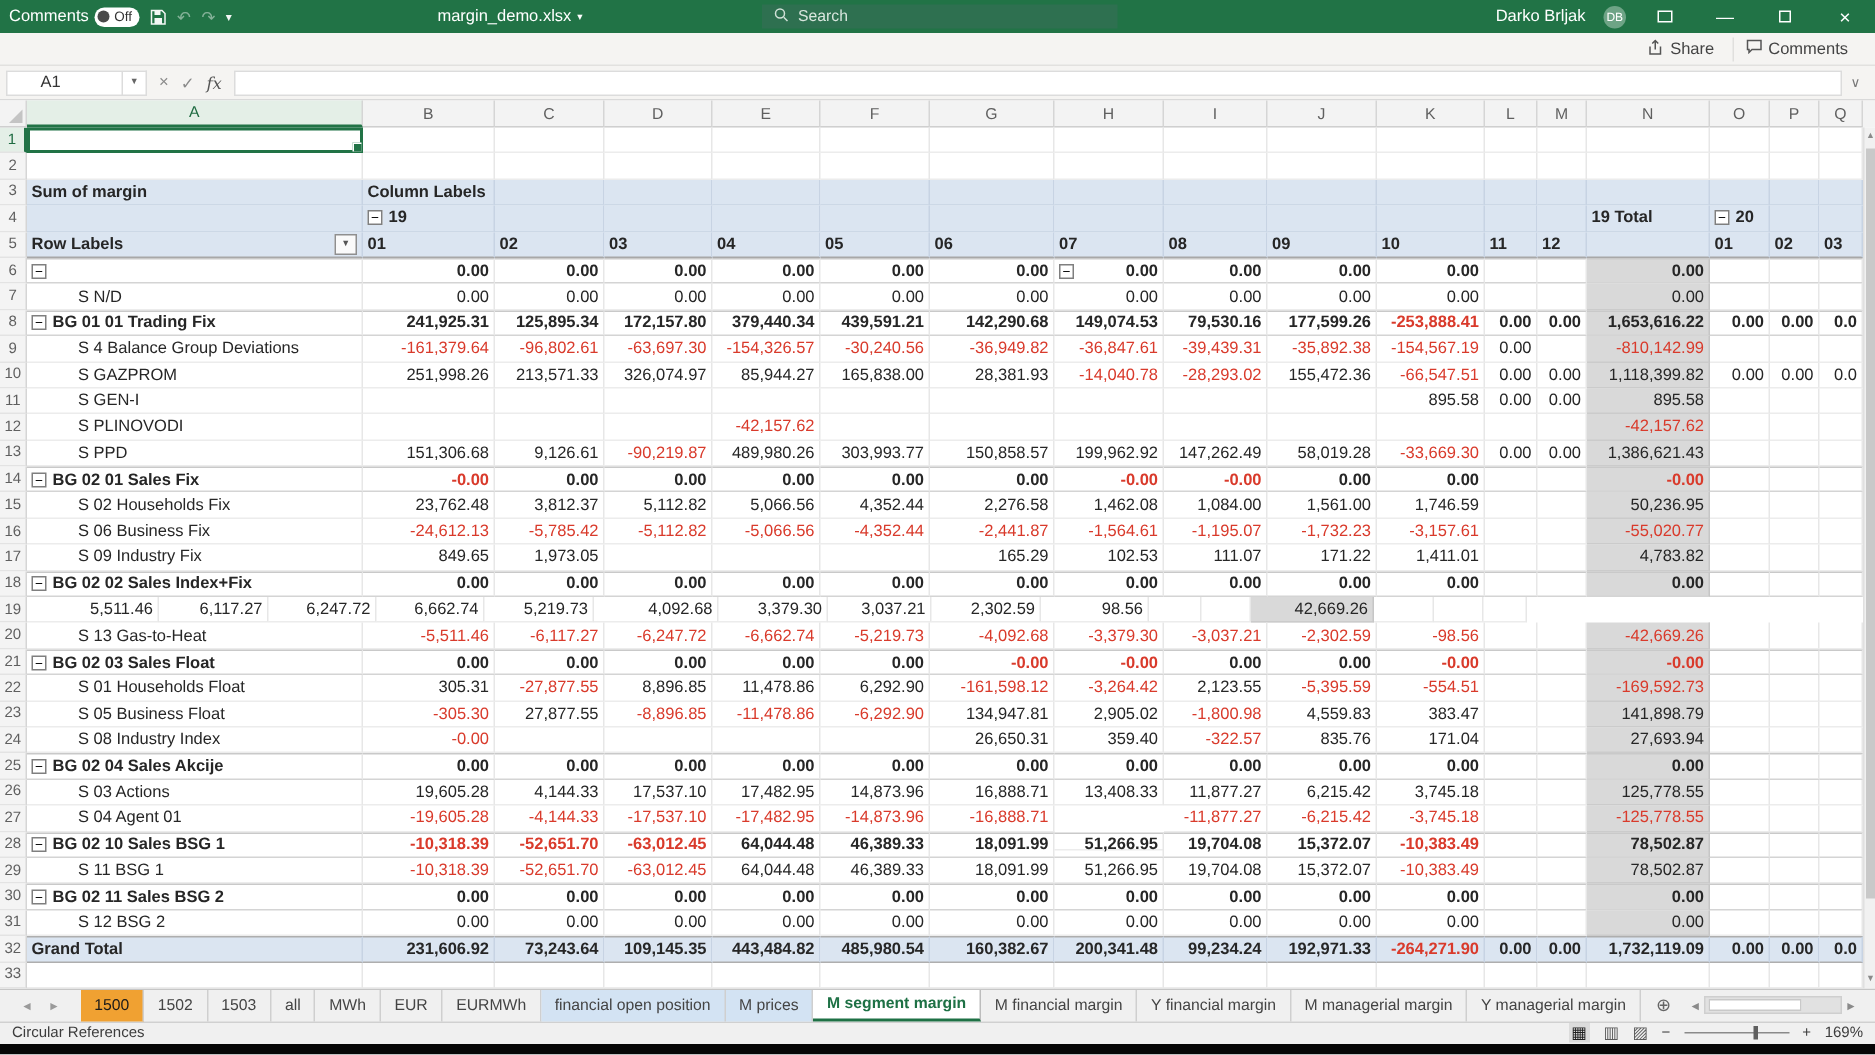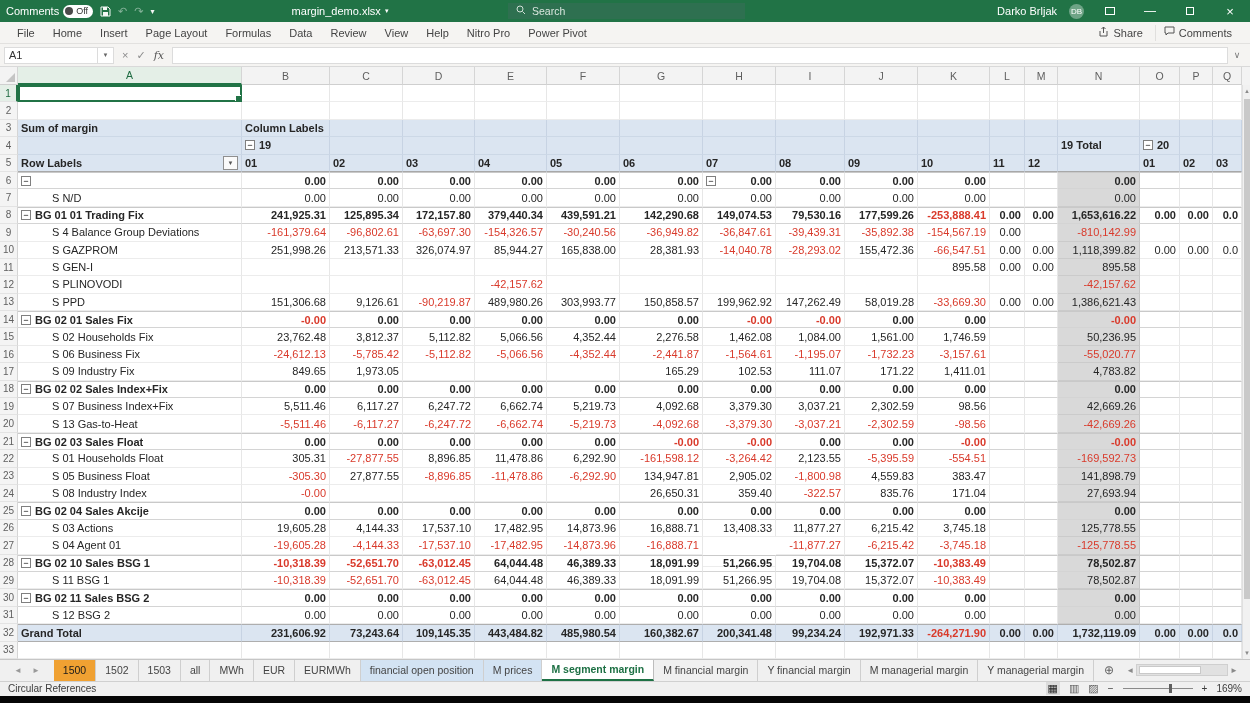--- a/index.html
+++ b/index.html
@@ -22,21 +22,21 @@
   .boxicon{display:inline-block;width:10px;height:8px;border:1px solid #fff}
 
   
   .menubar{height:22px;background:#f5f4f2;border-bottom:1px solid #e2e1df;display:flex;align-items:center;font-size:11px;color:#444;padding-left:8px}
   .mtab{padding:0 9px;height:100%;display:flex;align-items:center}
   .mb-right{margin-left:auto;display:flex;align-items:center;gap:4px;padding-right:10px}
   .mb-btn{display:flex;align-items:center;gap:4px;padding:0 8px;border-left:1px solid #e0dfdd;height:16px}
 
   
   .fbar{height:23px;background:#f5f4f2;display:flex;align-items:center;padding:2px 4px;border-bottom:1px solid #d9d9d9;font-size:11px}
-  .namebox{width:94px;height:17px;background:#fff;border:1px solid #dcdcdc;display:flex;align-items:center;padding-left:4px;color:#333}
+  .namebox{width:78px;height:17px;background:#fff;border:1px solid #dcdcdc;display:flex;align-items:center;padding-left:22px;color:#333}
   .nb-dd{width:16px;height:17px;border:1px solid #dcdcdc;border-left:none;background:#fff;display:flex;align-items:center;justify-content:center;font-size:6px;color:#666}
   .fx-btns{display:flex;align-items:center;gap:8px;margin:0 8px;color:#8a8a8a}
   .fxi{font-family:"DejaVu Serif",serif;font-style:italic;color:#555}
   .finput{flex:1;height:17px;background:#fff;border:1px solid #dcdcdc}
   .fexp{width:18px;text-align:center;color:#777;font-size:9px}
 
   
   .sheet{position:relative;width:1250px}
   .colrow{display:flex;height:18px;background:#f3f3f3;}
   .corner{width:18px;height:100%;border-right:1px solid #d5d5d5;border-bottom:1px solid #cfcfcf;position:relative;background:#f3f3f3}
@@ -132,33 +132,20 @@
       </span>
     <span class="winbtn">—</span>
     <span class="winbtn">
         <span class="boxicon" style="width:8px;height:8px"></span>
       </span>
     <span class="winbtn" style="font-size:13px">×</span>
   </div>
 </div>
 
 <div class="menubar">
-  <span style="display:flex;height:100%">
-      <span class="mtab">File</span>
-      <span class="mtab">Home</span>
-      <span class="mtab">Insert</span>
-      <span class="mtab">Page Layout</span>
-      <span class="mtab">Formulas</span>
-      <span class="mtab">Data</span>
-      <span class="mtab">Review</span>
-      <span class="mtab">View</span>
-      <span class="mtab">Help</span>
-      <span class="mtab">Nitro Pro</span>
-      <span class="mtab">Power Pivot</span>
-    </span>
   <span class="mb-right">
     <span class="mb-btn" style="border-left:none">
       <span><svg width="11" height="11" viewBox="0 0 11 11">
             <path d="M2 5v5h7V5" fill="none" stroke="#555"></path>
             <path d="M5.5 1v6M3.5 3l2-2 2 2" fill="none" stroke="#555"></path>
           </svg></span>
       <span>Share</span>
     </span>
     <span class="mb-btn">
       <span><svg width="11" height="11" viewBox="0 0 11 11">
@@ -908,23 +895,20 @@
         <div class="c" style="width: 33px;"></div>
         <div class="c gray" style="width: 82px;">
           <span>0.00</span>
         </div>
         <div class="c" style="width: 40px;"></div>
         <div class="c" style="width: 33px;"></div>
         <div class="c" style="width: 29px;"></div>
       </div>
       <div class="row">
         <div class="rh">19</div>
-        <div class="c left" style="width: 224px; padding-left: 34px;">
-          <span>S 07 Business Index+Fix</span>
-        </div>
         <div class="c" style="width: 88px;">
           <span>5,511.46</span>
         </div>
         <div class="c" style="width: 73px;">
           <span>6,117.27</span>
         </div>
         <div class="c" style="width: 72px;">
           <span>6,247.72</span>
         </div>
         <div class="c" style="width: 72px;">

